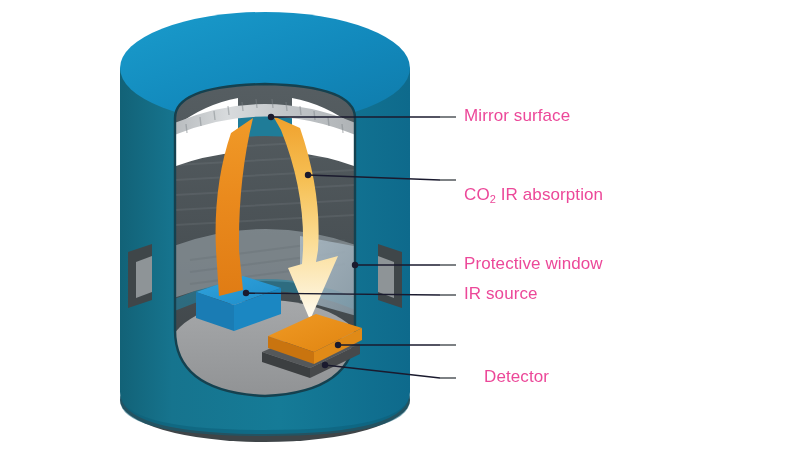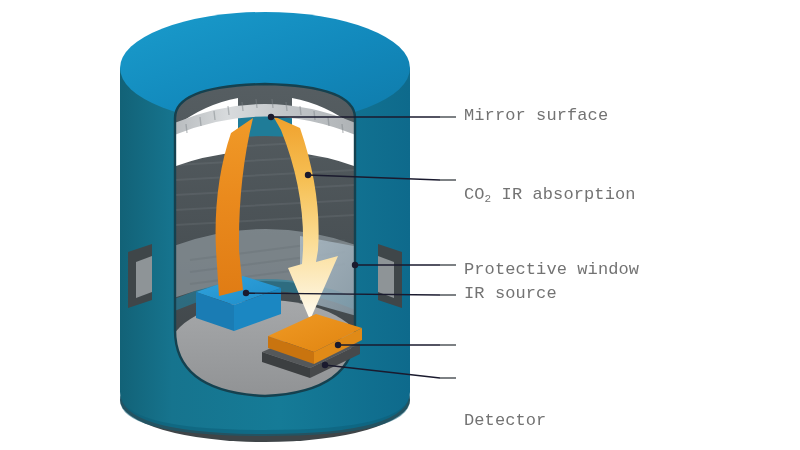--- a/index.html
+++ b/index.html
@@ -18,23 +18,23 @@
     width: 800px;
     height: 450px;
   }
   #diagram-svg {
     position: absolute;
     left: 0;
     top: 0;
   }
   .callout-label {
     position: absolute;
-    font-family: Liberation Mono, monospace;
+    font-family: Liberation Sans, sans-serif;
     font-size: 17px;
-    color: #737373;
+    color: #ec4899;
     white-space: nowrap;
     line-height: 1.15;
     letter-spacing: 0.1px;
   }
   .callout-label sub {
     font-size: 11px;
     vertical-align: baseline;
     position: relative;
     top: 3px;
   }
@@ -203,20 +203,20 @@
         <circle cx="338" cy="345" r="3.2" fill="#1a1a2e"></circle>
         <line x1="440" y1="378" x2="325" y2="365" stroke="#1a1a2e" stroke-width="1.3"></line>
         <line x1="440" y1="378" x2="456" y2="378" stroke="#6f7376" stroke-width="1.8"></line>
         <circle cx="325" cy="365" r="3.2" fill="#1a1a2e"></circle>
       </g>
   </svg>
 
   <div id="labels">
       <div class="callout-label" style="left: 464px; top: 106px;">Mirror surface</div>
       <div class="callout-label" style="left: 464px; top: 185px;">CO<sub>2</sub> IR absorption</div>
-      <div class="callout-label" style="left: 464px; top: 260px;">Protective window</div>
+      <div class="callout-label" style="left: 464px; top: 254px;">Protective window</div>
       <div class="callout-label" style="left: 464px; top: 284px;">IR source</div>
       <div class="callout-label two-line" style="left: 464px; top: 316px;">
       </div>
-      <div class="callout-label" style="left: 464px; top: 367px; margin-top: 44px;">Detector</div>
+      <div class="callout-label" style="left: 484px; top: 367px;">Detector</div>
     </div>
 
 </div>
 
 </body></html>

